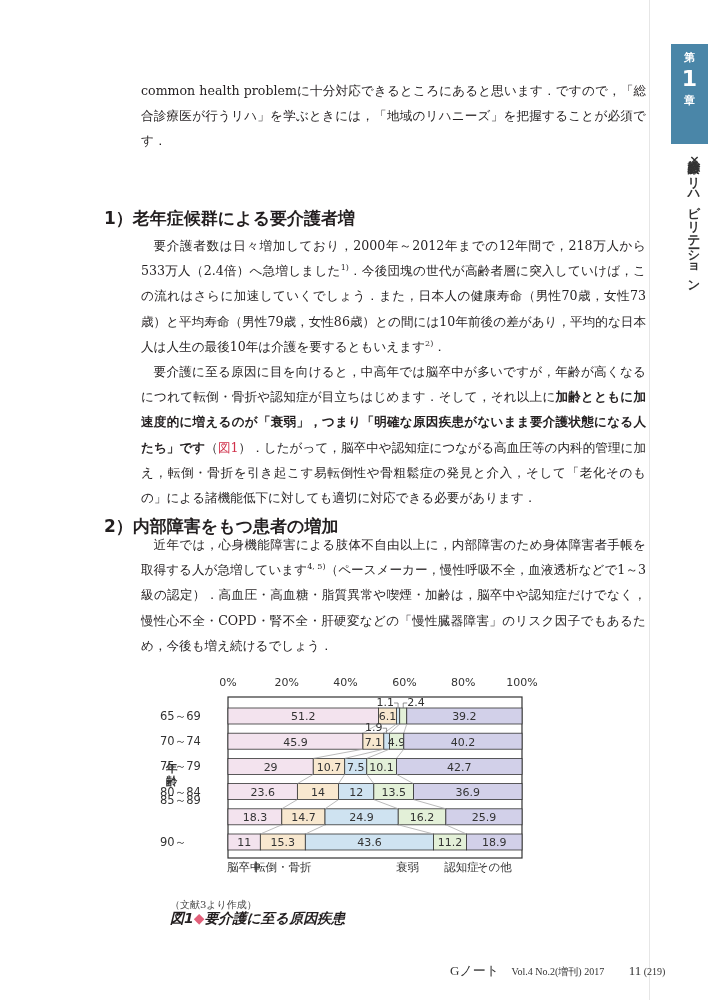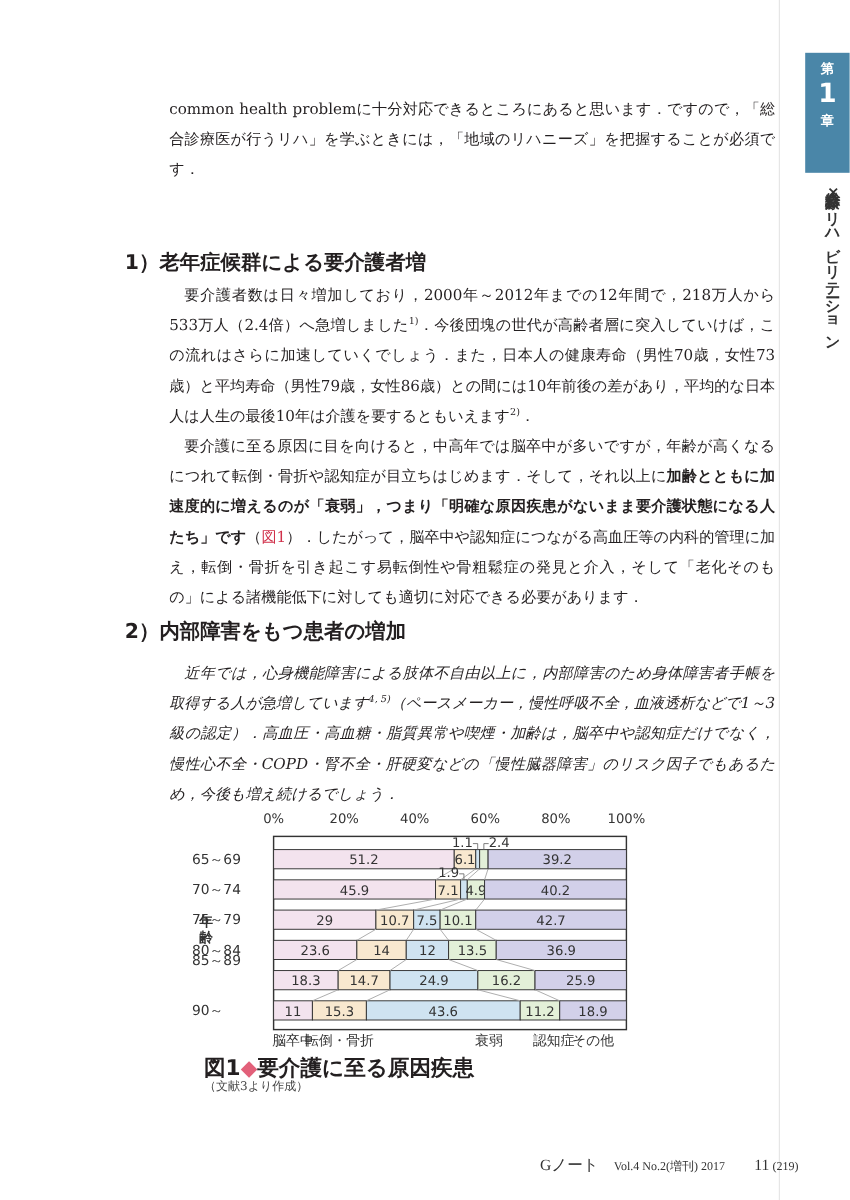--- a/index.html
+++ b/index.html
@@ -19,21 +19,21 @@
   .bold { font-family:"DejaVu Sans", sans-serif; font-weight:bold; }
   .ref { color:#d0304a; }
   sup { font-size:8px; line-height:0; }
   .heading { position:absolute; left:104px; font-family:"DejaVu Sans", sans-serif; font-weight:bold; font-size:17px; color:#231f20; }
   .chart-wrap { position:absolute; left:160px; top:676px; width:380px; height:200px; }
   .tick { position:absolute; top:0; font-family:"DejaVu Sans", sans-serif; font-size:11px; color:#333; transform:translateX(-50%); }
   .rowlabel { position:absolute; left:0; width:65px; font-family:"DejaVu Sans", sans-serif; font-size:11.5px; color:#333; }
   .agelabel { position:absolute; left:6px; top:86px; width:12px; font-family:"DejaVu Sans", sans-serif; font-size:11.5px; font-weight:bold; color:#333; line-height:13px; }
   .cat { position:absolute; top:152px; font-family:"DejaVu Sans", sans-serif; font-size:11.5px; color:#333; transform:translateX(-50%); white-space:nowrap; }
   .seglabel { font-family:"DejaVu Sans", sans-serif; font-size:11px; fill:#333; }
-  .caption { position:absolute; left:170px; top:878px; font-family:"DejaVu Sans", sans-serif; font-weight:bold; font-size:18px; }
+  .caption { position:absolute; left:170px; top:910px; font-family:"DejaVu Sans", sans-serif; font-weight:bold; font-size:14px;font-style:italic; }
   .caption .diamond { color:#e2607a; }
   .source { position:absolute; left:170px; top:898px; font-size:10px; color:#444; }
   .footer { position:absolute; top:962px; left:450px; width:240px; font-family:Liberation Serif, serif; color:#333; font-size:10px; white-space:nowrap; }
   .footer .brand { font-size:13px; margin-right:10px; }
   .footer .pnum { font-size:13px; margin-left:22px; }
 </style>
 </head>
 <body>
 
 <div class="page-edge"></div>
@@ -49,21 +49,21 @@
   <p>common health problemに十分対応できるところにあると思います．ですので，「総合診療医が行うリハ」を学ぶときには，「地域のリハニーズ」を把握することが必須です．</p>
 </div>
 
 <div class="heading" style="top:207px;">1）老年症候群による要介護者増</div>
 <div class="para" style="top:233px;">
   <p class="indent"><span>要介護者数は日々増加しており，2000年～2012年までの12年間で，218万人から533万人（2.4倍）へ急増しました</span><sup>1)</sup><span>．今後団塊の世代が高齢者層に突入していけば，この流れはさらに加速していくでしょう．また，日本人の健康寿命（男性70歳，女性73歳）と平均寿命（男性79歳，女性86歳）との間には10年前後の差があり，平均的な日本人は人生の最後10年は介護を要するともいえます</span><sup>2)</sup><span>．</span></p>
   <p class="indent"><span>要介護に至る原因に目を向けると，中高年では脳卒中が多いですが，年齢が高くなるにつれて転倒・骨折や認知症が目立ちはじめます．そして，それ以上に</span><span class="bold">加齢とともに加速度的に増えるのが「衰弱」，つまり「明確な原因疾患がないまま要介護状態になる人たち」です</span><span>（</span><span class="ref">図1</span><span>）</span><span>．したがって，脳卒中や認知症につながる高血圧等の内科的管理に加え，転倒・骨折を引き起こす易転倒性や骨粗鬆症の発見と介入，そして「老化そのもの」による諸機能低下に対しても適切に対応できる必要があります．</span></p>
 </div>
 
 <div class="heading" style="top:495px;margin-top:20px;">2）内部障害をもつ患者の増加</div>
-<div class="para" style="top:548px;font-style:italic;">
+<div class="para" style="top:532px;">
   <p class="indent"><span>近年では，心身機能障害による肢体不自由以上に，内部障害のため身体障害者手帳を取得する人が急増しています</span><sup>4, 5)</sup><span>（ペースメーカー，慢性呼吸不全，血液透析などで1～3級の認定）．高血圧・高血糖・脂質異常や喫煙・加齢は，脳卒中や認知症だけでなく，慢性心不全・COPD・腎不全・肝硬変などの「慢性臓器障害」のリスク因子でもあるため，今後も増え続けるでしょう．</span></p>
 </div>
 
 <div class="chart-wrap">
   <div id="ticks">
       <div class="tick" style="left: 68px;">0%</div>
       <div class="tick" style="left: 126.8px;">20%</div>
       <div class="tick" style="left: 185.6px;">40%</div>
       <div class="tick" style="left: 244.4px;">60%</div>
       <div class="tick" style="left: 303.2px;">80%</div>

